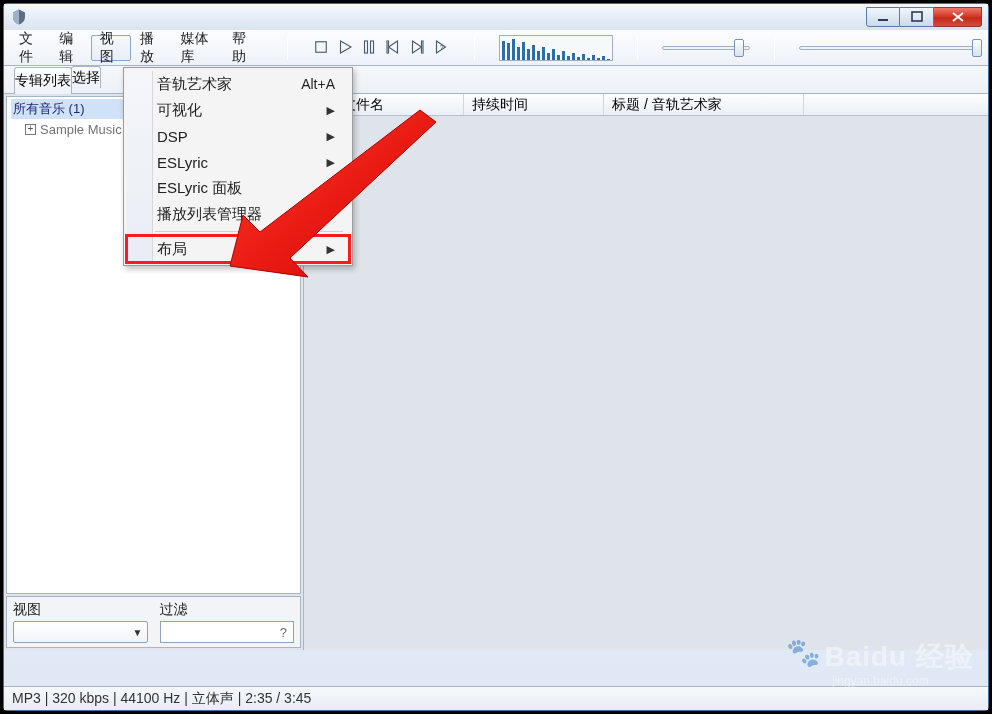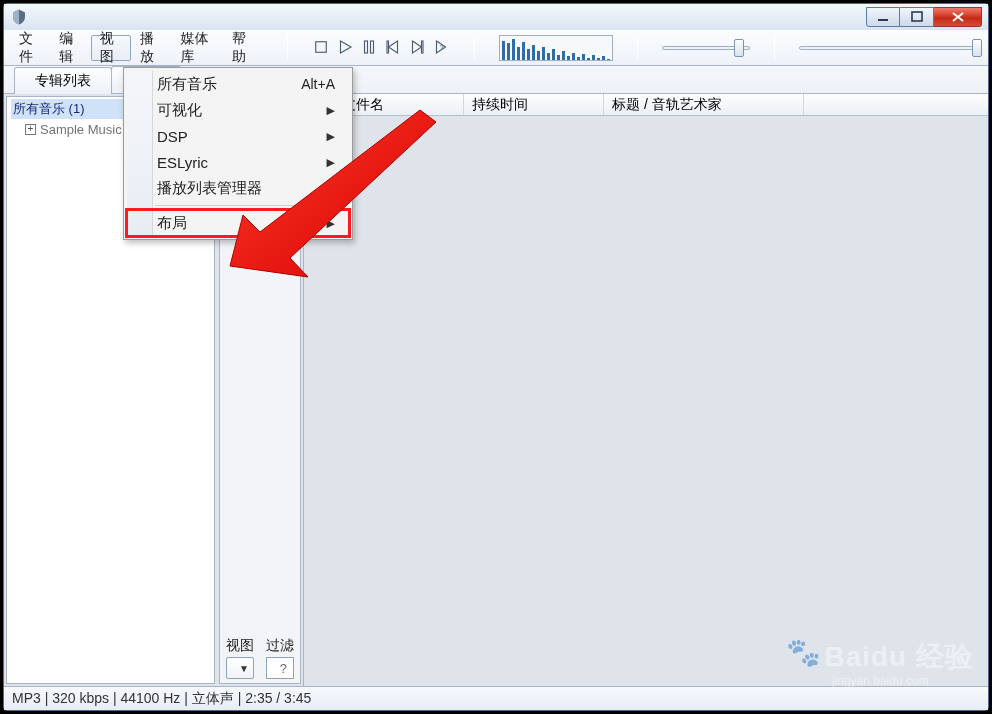--- a/index.html
+++ b/index.html
@@ -85,33 +85,33 @@
   .slider .thumb { position: absolute; width: 10px; height: 18px; background: linear-gradient(#fdfefe,#d9e2ee); border:1px solid #7a93b3; border-radius:2px; }
   
   .tabstrip {
     height: 28px;
     display: flex; align-items: flex-end;
     border-bottom: 1px solid #a8b5c7;
     padding: 0 6px 0 10px;
     background: linear-gradient(#f5f7fb, #edf1f7);
   }
   .tab {
-    padding: 4px 20px; font-size: 14px;
+    padding: 4px 0; font-size: 14px;
     border: 1px solid #a8b5c7; border-bottom: none;
     background: linear-gradient(#fcfdff, #eef2f8);
     border-radius: 3px 3px 0 0;
     margin-right: -1px;
     position: relative; top: 1px;
   }
   .tab.inactive { top: 0; height: 22px; display:flex; align-items:center; }
   
   .main { flex: 1; display: flex; background: #dfe4ea; }
   .sidebar {
     width: 300px;
-    display: flex; flex-direction: row;
+    display: flex; flex-direction: column;
     border-right: 1px solid #a8b5c7;
   }
   .tree {
     flex: 1; background: #fff; border: 1px solid #a8b5c7;
     margin: 2px;
     padding: 2px 4px;
     font-size: 13px;
     overflow: hidden;
   }
   .tree-row { padding: 1px 2px; display: flex; align-items: center; gap: 4px; height: 20px; }
@@ -179,21 +179,21 @@
   .dd-gutter {
     position: absolute; left:3px; top:3px; bottom:3px; width:26px;
     background: linear-gradient(#f4f6fa,#e9edf3);
     border-right: 1px solid #d4d8de;
   }
   
   .status {
     height: 24px; background: linear-gradient(#f6f8fb,#e8edf5);
     border-top: 1px solid #a8b5c7;
     display: flex; align-items: center; padding: 0 8px;
-    font-size: 14px; color: #333;
+    font-size: 14px; color: #333; margin-top: 36px;
   }
   
   .arrow-svg { position: absolute; pointer-events: none; }
   
   .wm { position:absolute; right:18px; bottom:26px; color:#fff; opacity:.45; text-align:right; line-height:1.2; }
   .wm .big { font-size:28px; font-weight:bold; letter-spacing:1px; }
   .wm .small { font-size:12px;text-align:center; }
   .paw { display:inline-block; position:relative; top:-4px; margin-right:2px; }
 </style>
 </head>
@@ -352,34 +352,38 @@
 
   <div class="status">
     <span>MP3 | 320 kbps | 44100 Hz | 立体声 | 2:35 / 3:45</span>
   </div>
 </div>
 
 <div class="dropdown" id="dropdown" style="width: 230px; left: 123px; top: 67px;">
   <div class="dd-gutter"></div>
   <div id="dd-items" style="position:relative">
       <div class="dd-item">
-        <span>所有音乐</span>
+        <span>音轨艺术家</span>
         <span class="shortcut">Alt+A</span>
       </div>
       <div class="dd-item">
         <span>可视化</span>
         <span class="sub">▶</span>
       </div>
       <div class="dd-item">
         <span>DSP</span>
         <span class="sub">▶</span>
       </div>
       <div class="dd-item">
         <span>ESLyric</span>
         <span class="sub">▶</span>
+      </div>
+      <div class="dd-item">
+        <span>ESLyric 面板</span>
+        <span></span>
       </div>
       <div class="dd-item">
         <span>播放列表管理器</span>
         <span></span>
       </div>
       <div class="dd-sep"></div>
       <div class="dd-item highlight">
         <span>布局</span>
         <span class="sub">▶</span>
       </div>

